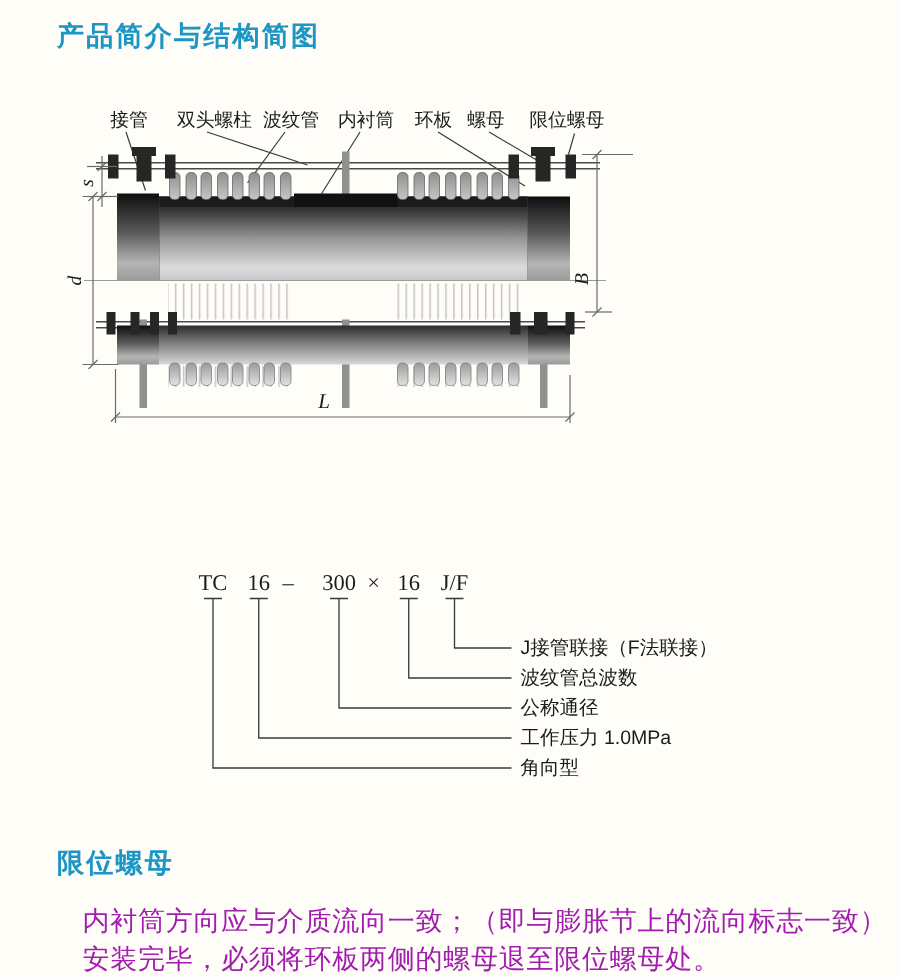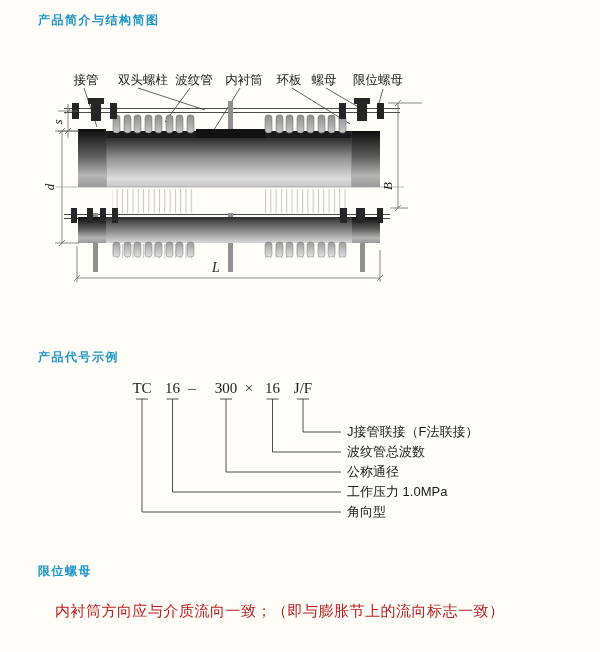--- a/index.html
+++ b/index.html
@@ -5,27 +5,27 @@
   html,body{margin:0;padding:0;}
   .page{
     position:relative;
     width:600px;height:652px;
     background:var(--page-bg,#fffdf8);
     font-family:"Liberation Sans",sans-serif;
     overflow:hidden;
   }
   .sec-title{
     position:absolute;
-    font-size:12px;font-weight:bold;
+    font-size:18px;font-weight:bold;
     color:var(--accent,#1d95c5);
     letter-spacing:1.5px;
   }
   .body-line{
     position:absolute;
-    font-size:15px;color:#b91c1c;
+    font-size:18px;color:#a21caf;
     letter-spacing:0.5px;
     white-space:nowrap;
   }
   svg{position:absolute;left:0;}
   svg text{fill:#1a1a1a;}
   .part-label{font-size:12.5px;font-family:"Liberation Sans",sans-serif;}
   .dim-letter{font-size:13px;font-style:italic;font-family:"Liberation Serif",serif;}
   .code-token{font-size:15px;font-family:"Liberation Serif",serif;}
   .callout-label{font-size:13px;font-family:"Liberation Sans",sans-serif;}
   .ldr{stroke:#3a3a3a;stroke-width:0.8;fill:none;}
@@ -225,21 +225,20 @@
     <g>
       <line class="dimline" x1="77" y1="246" x2="77" y2="282"></line>
       <line class="dimline" x1="380" y1="250" x2="380" y2="282"></line>
       <line class="dimline" x1="77" y1="278" x2="380" y2="278"></line>
       <line class="dimline" x1="74" y1="281" x2="80" y2="275"></line>
       <line class="dimline" x1="377" y1="281" x2="383" y2="275"></line>
       <text class="dim-letter" x="216" y="272" text-anchor="middle" style="font-size:14px">L</text>
     </g>
   </svg>
 
-  <div class="sec-title" style="left:38px;top:349px">产品代号示例</div>
 
   <svg style="top:375px" width="600" height="160" viewBox="0 375 600 160">
     <g>
       <text class="code-token" x="142" y="393" text-anchor="middle">TC</text>
       <text class="code-token" x="172.5" y="393" text-anchor="middle">16</text>
       <text class="code-token" x="192" y="393" text-anchor="middle">–</text>
       <text class="code-token" x="226" y="393" text-anchor="middle">300</text>
       <text class="code-token" x="249" y="393" text-anchor="middle">×</text>
       <text class="code-token" x="272.5" y="393" text-anchor="middle">16</text>
       <text class="code-token" x="303" y="393" text-anchor="middle">J/F</text>
@@ -260,14 +259,15 @@
       <text class="callout-label" x="347" y="436">J接管联接（F法联接）</text>
       <text class="callout-label" x="347" y="456">波纹管总波数</text>
       <text class="callout-label" x="347" y="476">公称通径</text>
       <text class="callout-label" x="347" y="496">工作压力 1.0MPa</text>
       <text class="callout-label" x="347" y="516">角向型</text>
     </g>
   </svg>
 
   <div class="sec-title" style="left:38px;top:563px">限位螺母</div>
   <div class="body-line" style="left:55px;top:602px">内衬筒方向应与介质流向一致；（即与膨胀节上的流向标志一致）</div>
+  <div class="body-line" style="left:55px;top:627px">安装完毕，必须将环板两侧的螺母退至限位螺母处。</div>
 
 </div>
 
 </body></html>

